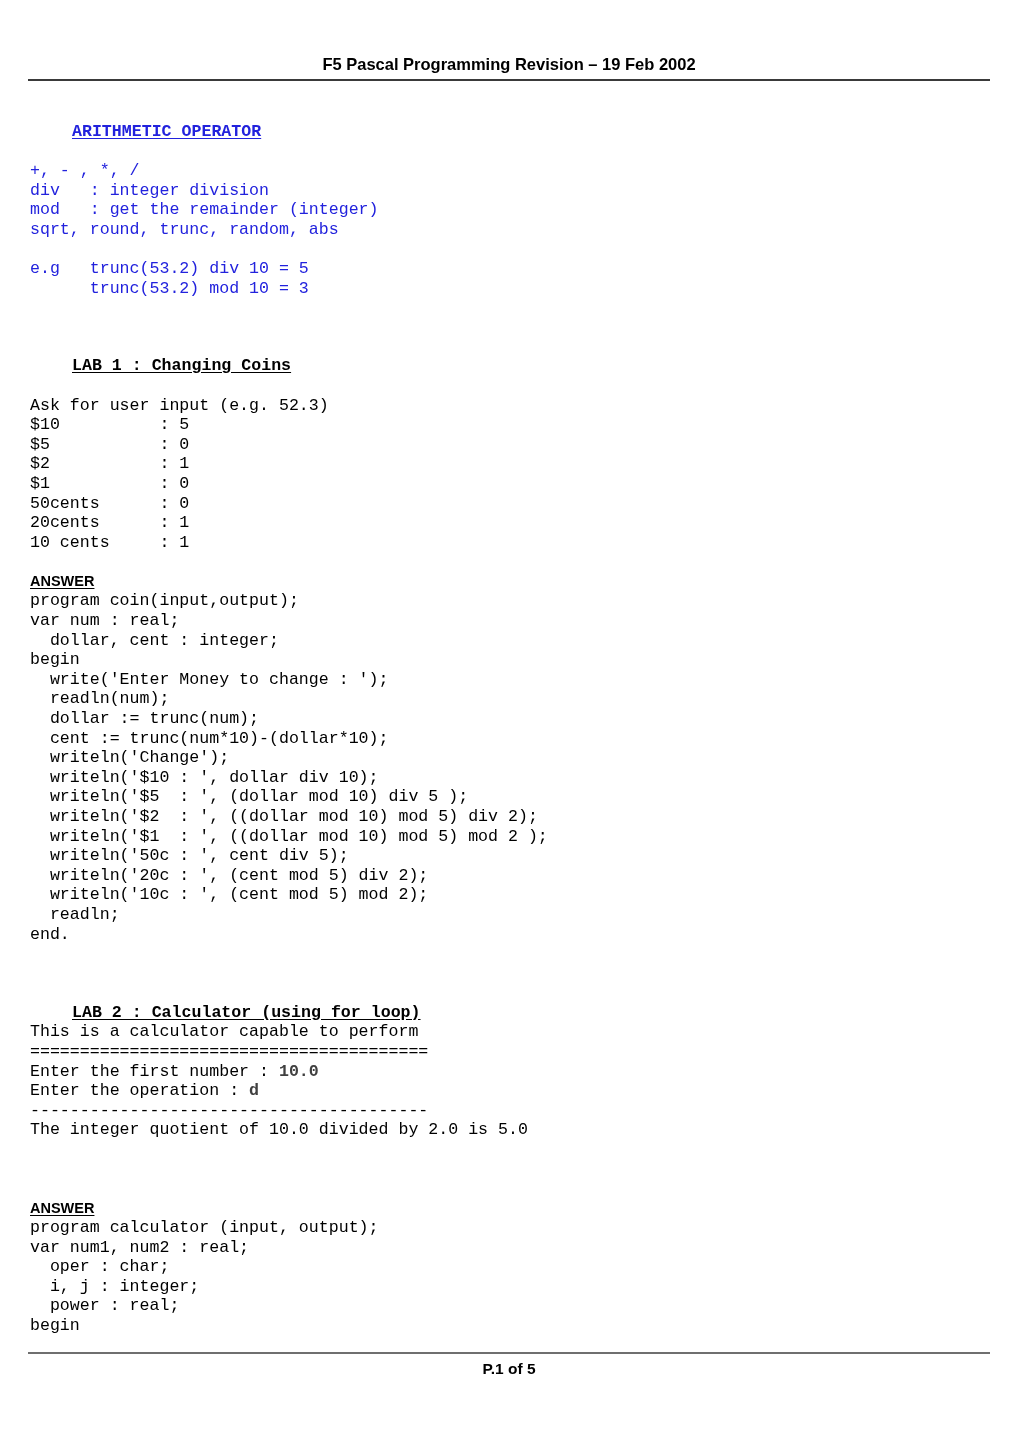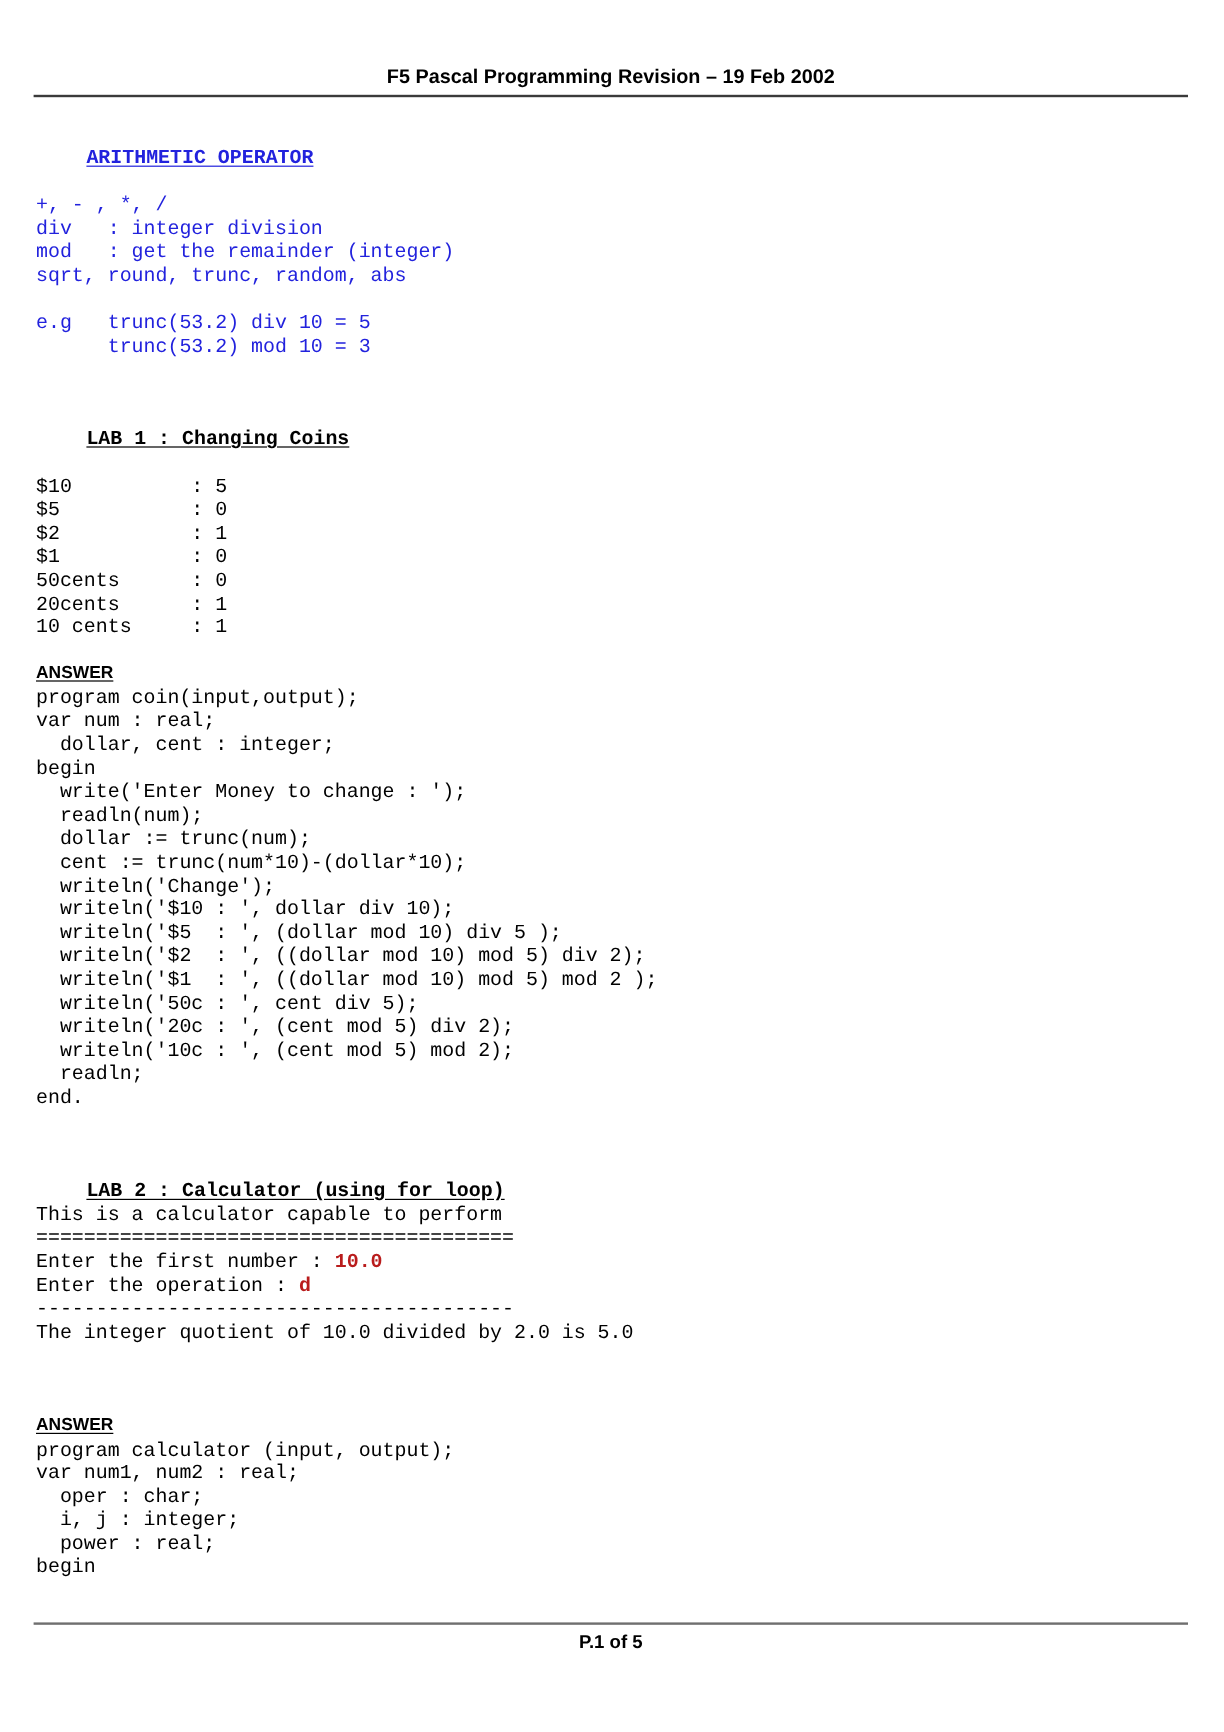--- a/index.html
+++ b/index.html
@@ -111,21 +111,21 @@
   }
   .answer-head span {
     text-decoration: underline;
     text-underline-offset: 2px;
   }
 
   .gap-sm  { height: 19.6px; }
   .gap-md  { height: 39px; }
   .gap-lg  { height: 58px; }
   .inline-blue {
-    color: #b91c1c;
+    color: #404040;
     font-weight: bold;
   }
 </style>
 </head>
 <body>
 
 <div class="page">
 
   <div class="header">
     <div class="header-title">F5 Pascal Programming Revision – 19 Feb 2002</div>
@@ -147,20 +147,21 @@
 
     <div class="mono blue">e.g   trunc(53.2) div 10 = 5</div>
     <div class="mono blue">      trunc(53.2) mod 10 = 3</div>
 
     <div class="gap-lg"></div>
 
     <div class="sec-head-mono"><span class="u">LAB 1 : Changing Coins</span></div>
 
     <div class="gap-sm"></div>
 
+    <div class="mono">Ask for user input (e.g. 52.3)</div>
     <div class="mono">$10          : 5
 $5           : 0
 $2           : 1
 $1           : 0
 50cents      : 0
 20cents      : 1
 10 cents     : 1</div>
 
     <div class="gap-sm"></div>
 

